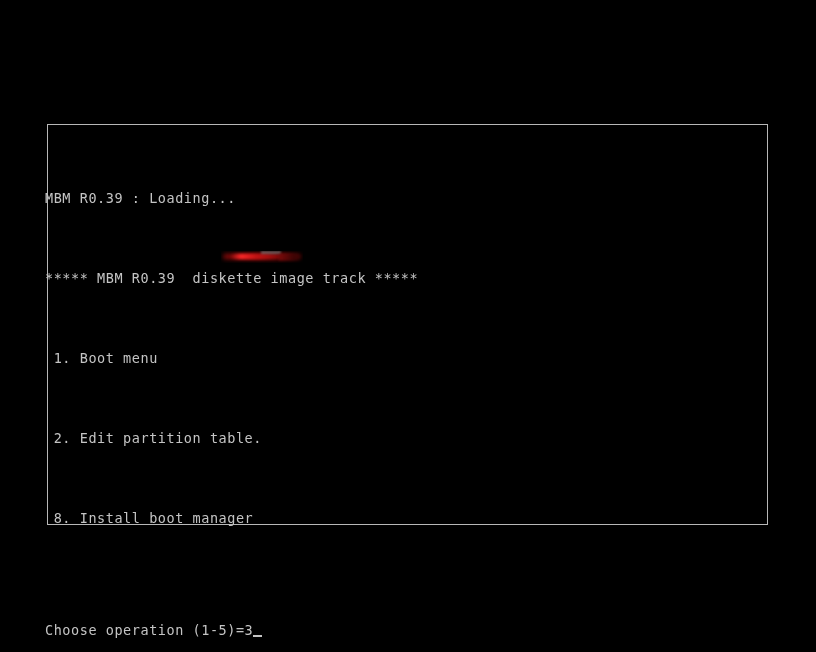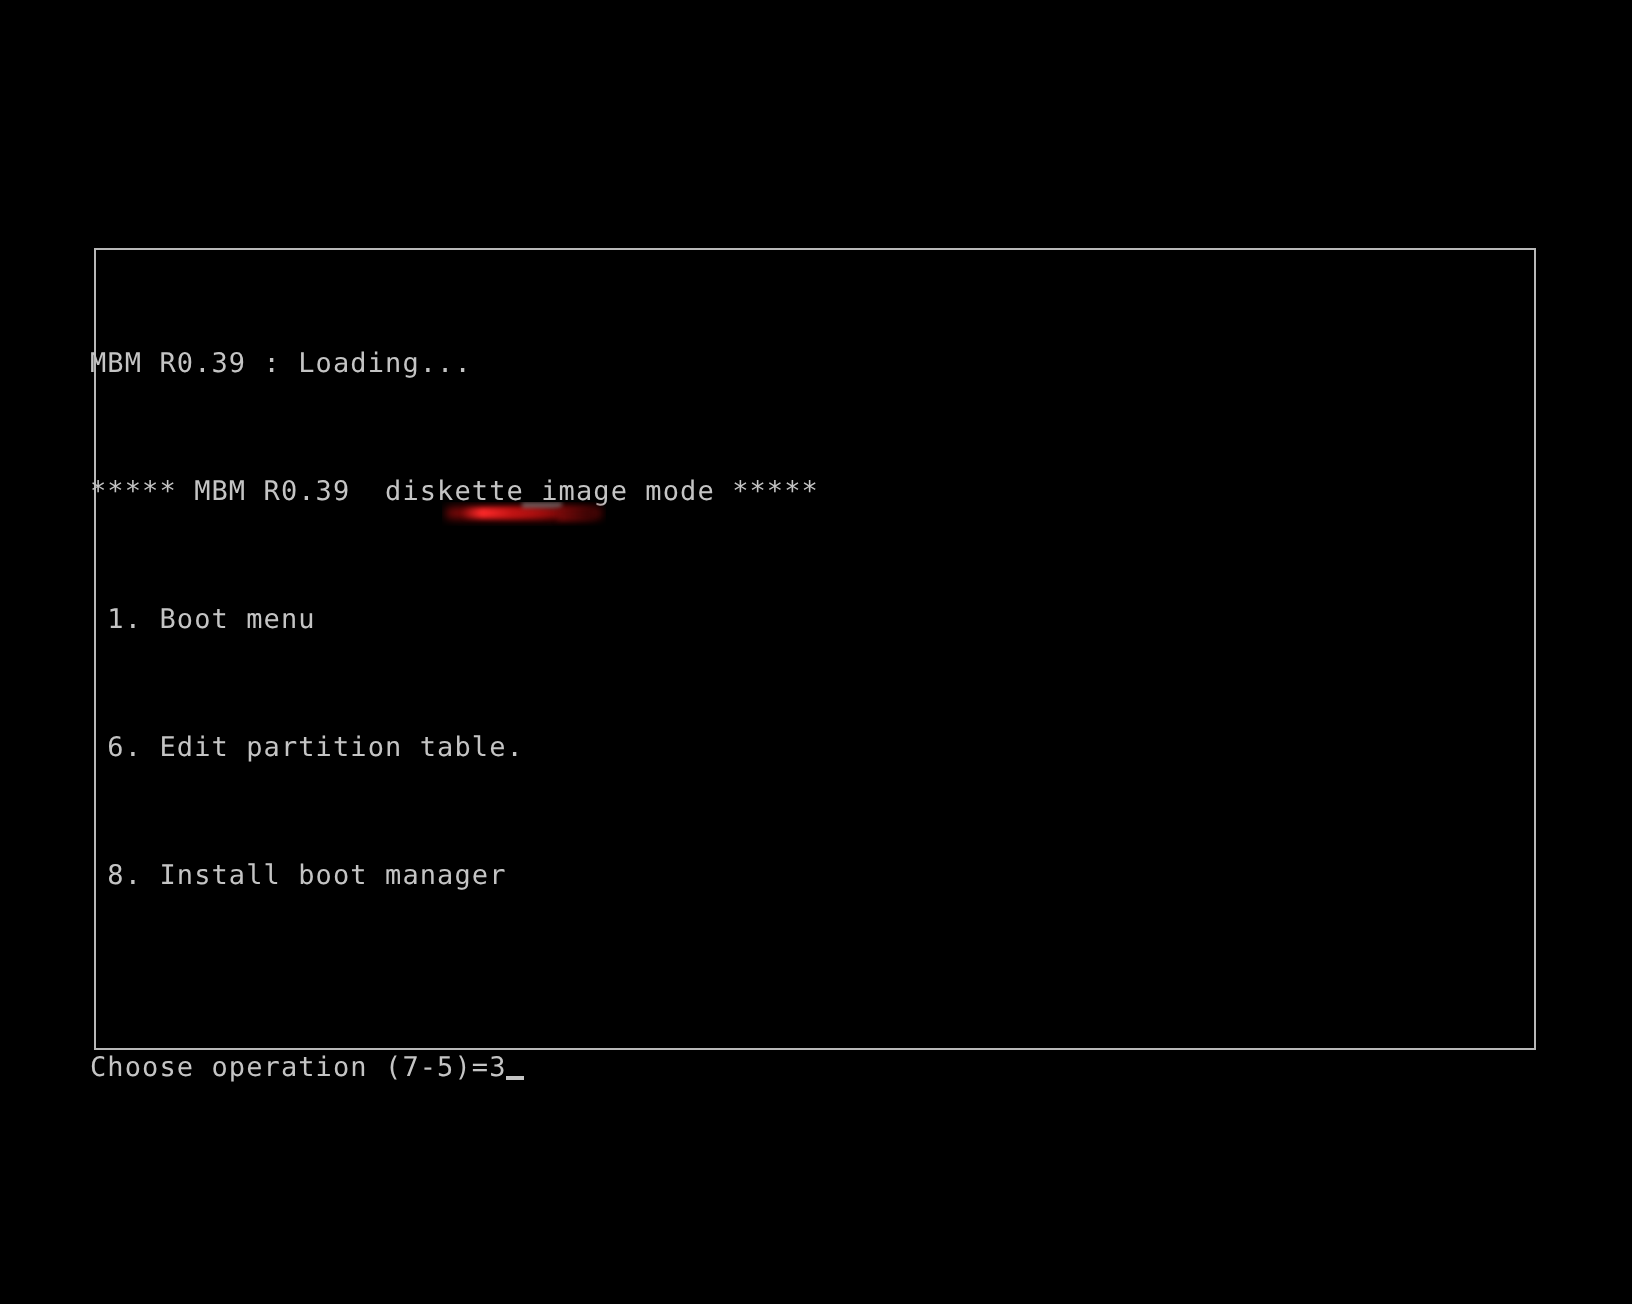--- a/index.html
+++ b/index.html
@@ -42,20 +42,21 @@
     line-height: 16px;
     letter-spacing: 0.55px;
     font-family: "DejaVu Sans Mono", "Liberation Mono", monospace;
   }
 
   .console-line {
     display: block;
     height: 16px;
     white-space: pre;
     color: #c4c4c4;
+    margin-top: 16px;
   }
 
   
   .cursor-underscore {
     display: inline-block;
     width: 9px;
     height: 2px;
     background: #c4c4c4;
     vertical-align: -2px;
     margin-left: 0px;
@@ -113,31 +114,31 @@
 <body>
 
 <div id="backdrop"></div>
 
 <div id="console-screen">
 
   <div id="console-text">
 
     <span class="console-line">MBM R0.39 : Loading...</span>
 
-    <span class="console-line">***** MBM R0.39  diskette image mode *****</span>
+    <span class="console-line">***** MBM R0.39  diskette image track *****</span>
 
     <span class="console-line"> 1. Boot menu</span>
 
-    <span class="console-line"> 6. Edit partition table.</span>
+    <span class="console-line"> 2. Edit partition table.</span>
 
     <span class="console-line"> 8. Install boot manager</span>
 
 
 
-    <span class="console-line"><span>Choose operation (7-5)=</span><span>3</span><span class="cursor-underscore"></span></span>
+    <span class="console-line"><span>Choose operation (1-5)=</span><span>3</span><span class="cursor-underscore"></span></span>
 
   </div>
 </div>
 
 <div id="redaction-smear">
   <div class="smear-a"></div>
   <div class="smear-b"></div>
   <div class="smear-c"></div>
   <div class="smear-d"></div>
 </div>

